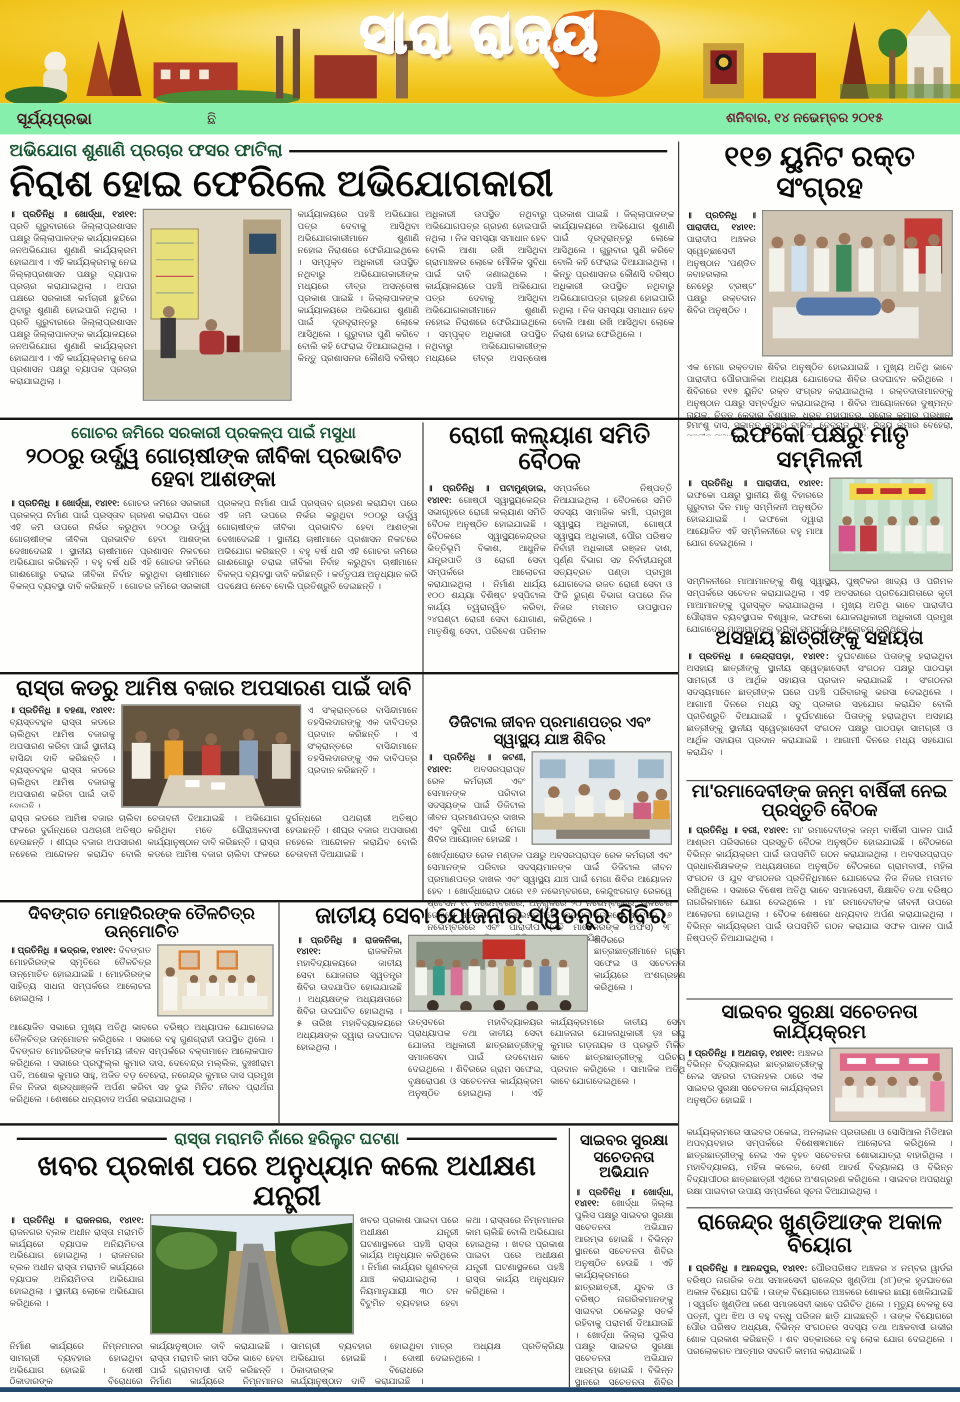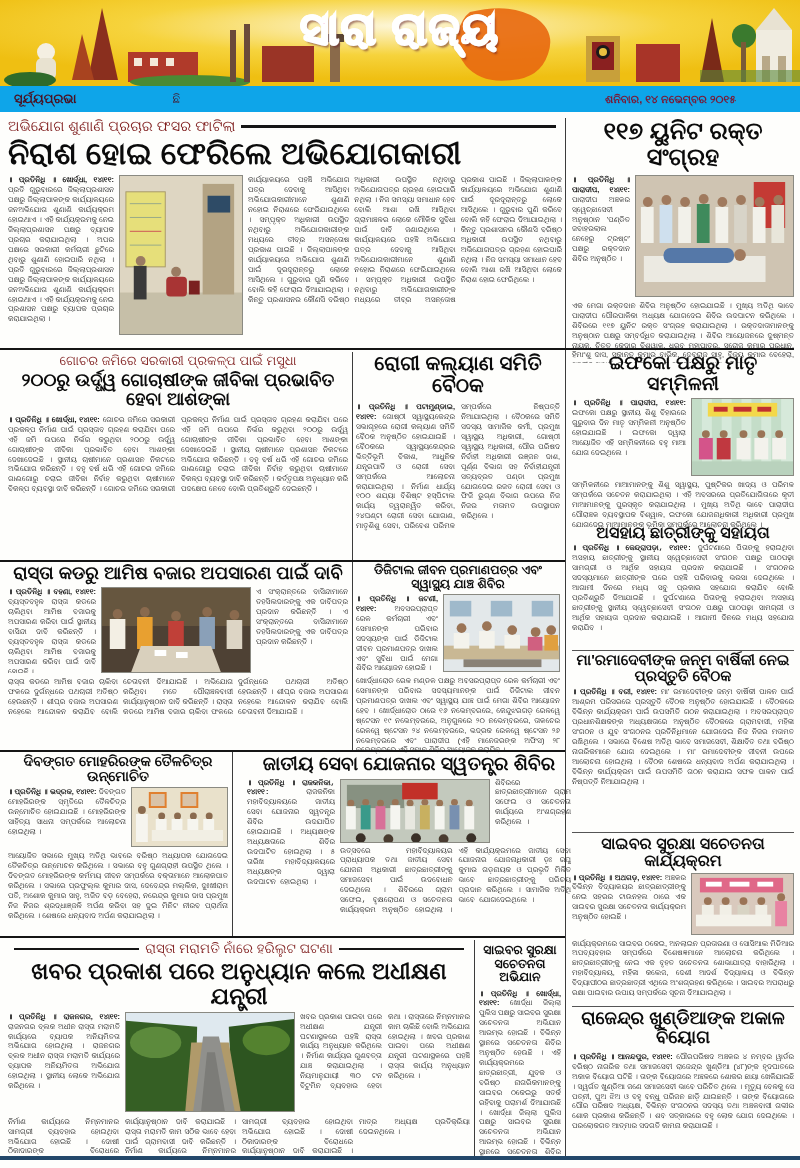--- a/index.html
+++ b/index.html
@@ -5,26 +5,26 @@
   html,body{margin:0;padding:0;background:#ffffff;}
   .page{position:relative;width:800px;height:1168px;background:#fefefc;overflow:hidden;
         font-family:"Liberation Sans","DejaVu Sans",sans-serif;color:#1a1a1a;}
   .abs{position:absolute;}
   
   .banner{left:0;top:0;width:800px;height:86px;}
   .paper-title{left:0;top:4px;width:800px;text-align:center;font-size:44px;font-weight:bold;
     color:#f0679f;letter-spacing:2px;
     -webkit-text-stroke:2.5px #ffffff;
     text-shadow:2px 3px 2px rgba(90,20,40,.5), -1px -1px 0 #fff,1px -1px 0 #fff,-1px 1px 0 #fff;}
-  .strip{left:0;top:86px;width:800px;height:26px;background:#0ea5e9;display:flex;align-items:center;}
+  .strip{left:0;top:86px;width:800px;height:26px;background:#86efac;display:flex;align-items:center;}
   .strip .ed{font-weight:bold;font-size:13px;color:#4a1020;margin-left:14px;}
   .strip .orn{font-size:12px;color:#4a1020;margin-left:96px;}
   .strip .dt{margin-left:auto;margin-right:64px;font-weight:bold;font-size:11px;color:#7a1835;}
   
-  .kick{font-weight:normal;color:#7f1d1d;}
+  .kick{font-weight:bold;color:#14532d;}
   .hl{font-weight:bold;color:#0b0b0b;line-height:1.08;}
   .ctr{text-align:center;}
   .bt{font-size:7.4px;line-height:1.34;text-align:justify;overflow:hidden;color:#262626;}
   .bt b{color:#111;}
   .row{display:flex;gap:5px;}
   .c2{column-count:2;column-gap:6px;}
   .c3{column-count:3;column-gap:5px;}
   .c4{column-count:4;column-gap:6px;}
   .ph{border:1px solid #8a8a82;box-sizing:border-box;overflow:hidden;background:#ccc;}
   .ph svg{display:block;width:100%;height:100%;}
@@ -254,21 +254,21 @@
           <polygon points="30,84 122,84 112,58 40,58" fill="#d9d0bd"></polygon>
           <rect x="54" y="62" width="12" height="6" fill="#ffffff"></rect>
             <rect x="76" y="64" width="12" height="6" fill="#ffffff"></rect>
         </svg>
       </div>
       <div class="bt" style="flex:1;height:86px;">ଏ ସଂକ୍ରାନ୍ତରେ ବାସିନ୍ଦାମାନେ ତହସିଲଦାରଙ୍କୁ ଏକ ଦାବିପତ୍ର ପ୍ରଦାନ କରିଛନ୍ତି । ଏ ସଂକ୍ରାନ୍ତରେ ବାସିନ୍ଦାମାନେ ତହସିଲଦାରଙ୍କୁ ଏକ ଦାବିପତ୍ର ପ୍ରଦାନ କରିଛନ୍ତି ।</div>
     </div>
     <div class="bt c3" style="margin-top:4px;height:62px;">ରାସ୍ତା କଡରେ ଆମିଷ ବଜାର ଚାଲିବା ଫଳରେ ଦୁର୍ଗନ୍ଧରେ ପଥଚାରୀ ଅତିଷ୍ଠ ହେଉଛନ୍ତି । ଶୀଘ୍ର ବଜାର ଅପସାରଣ ନହେଲେ ଆନ୍ଦୋଳନ କରାଯିବ ବୋଲି ଚେତାବନୀ ଦିଆଯାଇଛି । ଅଭିଯୋଗ କରିଥିବା ମତେ ପୌରାଞ୍ଚଳବାସୀ କାର୍ଯ୍ୟାନୁଷ୍ଠାନ ଦାବି କରିଛନ୍ତି । ରାସ୍ତା କଡରେ ଆମିଷ ବଜାର ଚାଲିବା ଫଳରେ ଦୁର୍ଗନ୍ଧରେ ପଥଚାରୀ ଅତିଷ୍ଠ ହେଉଛନ୍ତି । ଶୀଘ୍ର ବଜାର ଅପସାରଣ ନହେଲେ ଆନ୍ଦୋଳନ କରାଯିବ ବୋଲି ଚେତାବନୀ ଦିଆଯାଇଛି ।</div>
   </div>
 
-  <div class="abs" style="left:356px;top:564px;width:204px;height:184px;">
+  <div class="abs" style="left:356px;top:596px;width:204px;height:184px;">
     <div class="hl ctr" style="font-size:12.5px;">ଡିଜିଟାଲ ଜୀବନ ପ୍ରମାଣପତ୍ର ଏବଂ ସ୍ୱାସ୍ଥ୍ୟ ଯାଞ୍ଚ ଶିବିର</div>
     <div class="row" style="margin-top:3px;height:78px;">
       <div class="bt" style="width:82px;height:78px;">
         <b>॥ ପ୍ରତିନିଧି ॥ ଜଟଣୀ, ୧୪ା୧୧:</b>
         <span>ଅବସରପ୍ରାପ୍ତ ରେଳ କର୍ମଚାରୀ ଏବଂ ସେମାନଙ୍କ ପରିବାର ସଦସ୍ୟଙ୍କ ପାଇଁ ଡିଜିଟାଲ ଜୀବନ ପ୍ରମାଣପତ୍ର ଦାଖଲ ଏବଂ ସୁବିଧା ପାଇଁ ମେଗା ଶିବିର ଆୟୋଜନ ହୋଇଛି ।</span>
       </div>
       <div class="ph" style="flex:1;height:78px;">
         <svg viewBox="0 0 118 78" preserveAspectRatio="none">
           <rect width="118" height="78" fill="#e3e8ea"></rect>
           <rect x="6" y="6" width="22" height="16" fill="#9fb9cb"></rect>
@@ -329,21 +329,21 @@
         </svg>
       </div>
     </div>
     <div class="bt" style="margin-top:4px;height:96px;">ଆୟୋଜିତ ସଭାରେ ମୁଖ୍ୟ ଅତିଥି ଭାବରେ ବରିଷ୍ଠ ଅଧ୍ୟାପକ ଯୋଗଦେଇ ତୈଳଚିତ୍ର ଉନ୍ମୋଚନ କରିଥିଲେ । ସଭାରେ ବହୁ ଗୁଣଗ୍ରାହୀ ଉପସ୍ଥିତ ଥିଲେ । ଦିବଙ୍ଗତ ମୋହରିରଙ୍କ କର୍ମମୟ ଜୀବନ ସମ୍ପର୍କରେ ବକ୍ତାମାନେ ଆଲୋକପାତ କରିଥିଲେ । ସଭାରେ ପ୍ରଫୁଲ୍ଲ କୁମାର ଦାସ, ଦେବେନ୍ଦ୍ର ମଲ୍ଲିକ, ଦୁଃଖୀରାମ ପତି, ଅଶୋକ କୁମାର ସାହୁ, ଅଜିତ ବଡ଼ ବେହେରା, ନରେନ୍ଦ୍ର କୁମାର ଦାସ ପ୍ରମୁଖ ନିଜ ନିଜର ଶ୍ରଦ୍ଧାଞ୍ଜଳି ଅର୍ପଣ କରିବା ସହ ଦୁଇ ମିନିଟ ନୀରବ ପ୍ରାର୍ଥନା କରିଥିଲେ । ଶେଷରେ ଧନ୍ୟବାଦ ଅର୍ପଣ କରାଯାଇଥିଲା ।</div>
   </div>
 
   <div class="abs vl" style="left:232px;top:752px;height:184px;"></div>
 
   <div class="abs" style="left:247px;top:754px;width:324px;height:182px;">
     <div class="hl ctr" style="font-size:19px;">ଜାତୀୟ ସେବା ଯୋଜନାର ସ୍ୱତନ୍ତ୍ର ଶିବିର</div>
-    <div class="row" style="margin-top:4px;height:150px;font-family:Liberation Mono, monospace;">
+    <div class="row" style="margin-top:4px;height:150px;">
       <div class="bt" style="width:88px;height:150px;">
         <b>॥ ପ୍ରତିନିଧି ॥ ରାଜକନିକା, ୧୪ା୧୧:</b>
         <span>ରାଜକନିକା ମହାବିଦ୍ୟାଳୟରେ ଜାତୀୟ ସେବା ଯୋଜନାର ସ୍ୱତନ୍ତ୍ର ଶିବିର ଉଦଯାପିତ ହୋଇଯାଇଛି । ଅଧ୍ୟକ୍ଷଙ୍କ ଅଧ୍ୟକ୍ଷତାରେ ଶିବିର ଉଦଘାଟିତ ହୋଇଥିଲା । ୫ ତାରିଖ ମହାବିଦ୍ୟାଳୟରେ ଅଧ୍ୟକ୍ଷଙ୍କ ଦ୍ୱାରା ଉଦଘାଟନ ହୋଇଥିଲା ।</span>
       </div>
       <div style="flex:1;">
         <div class="row" style="height:64px;">
           <div class="ph" style="width:150px;height:64px;">
             <svg viewBox="0 0 150 64" preserveAspectRatio="none">
               <rect width="150" height="64" fill="#c3c9bd"></rect>
               <rect x="6" y="5" width="58" height="24" fill="#879181"></rect>

